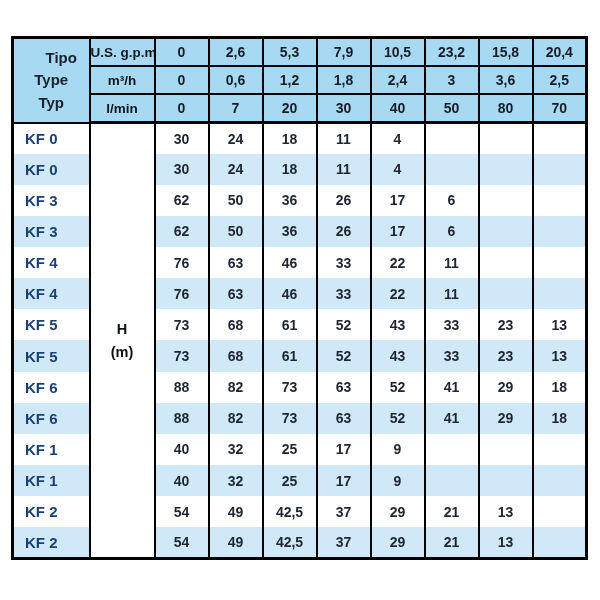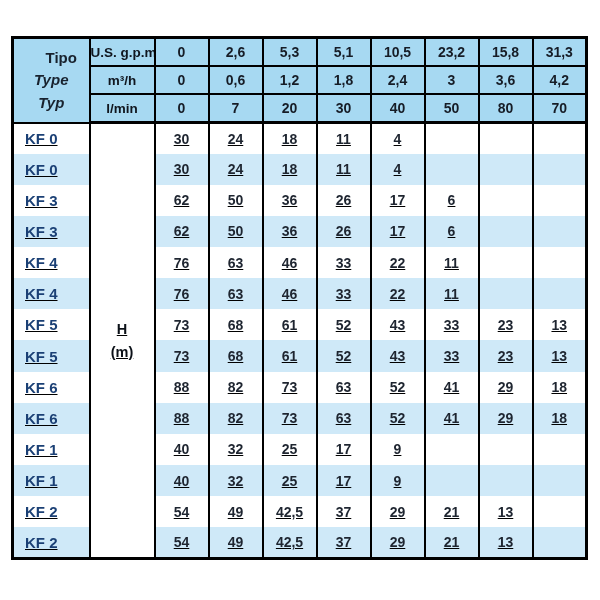--- a/index.html
+++ b/index.html
@@ -45,38 +45,38 @@
     border-bottom: 3px solid #000000;
   }
   .corner-cell {
     text-align: center;
     vertical-align: middle;
     color: #18222e;
     font-weight: bold;
     font-size: 15px;
     line-height: 1.5;
   }
-  .corner-cell .it { font-style: italic; display: block; }
+  .corner-cell .it { display: block; }
   .corner-cell .up { display: block; padding-left: 20px; }
   .unit-cell {
     text-align: center;
     vertical-align: middle;
     color: #10161f;
     font-weight: bold;
     font-size: 13.5px;
   }
   .hnum {
     text-align: center;
     vertical-align: middle;
     color: #161c26;
     font-weight: bold;
     font-size: 14px;
   }
   
-  .pump-table tbody tr { height: 31px; text-decoration: underline; }
+  .pump-table tbody tr { height: 31px; }
   .pump-table tbody tr:nth-child(even) { background: #cfe9f8; }
   .pump-table tbody tr:nth-child(odd)  { background: #ffffff; }
   .kf-cell {
     text-align: left;
     vertical-align: middle;
     padding-left: 11px !important;
     color: #1b4075;
     font-weight: bold;
     font-size: 15px;
   }
@@ -119,36 +119,36 @@
       <tr class="hrow">
         <td class="corner-cell" rowspan="3">
           <span class="up">Tipo</span>
           <span class="it">Type</span>
           <span class="it">Typ</span>
         </td>
         <td class="unit-cell">U.S. g.p.m.</td>
         <td class="hnum">0</td>
         <td class="hnum">2,6</td>
         <td class="hnum">5,3</td>
-        <td class="hnum">5,1</td>
+        <td class="hnum">7,9</td>
         <td class="hnum">10,5</td>
         <td class="hnum">23,2</td>
         <td class="hnum">15,8</td>
-        <td class="hnum">31,3</td>
+        <td class="hnum">20,4</td>
       </tr>
       <tr class="hrow">
         <td class="unit-cell">m³/h</td>
         <td class="hnum">0</td>
         <td class="hnum">0,6</td>
         <td class="hnum">1,2</td>
         <td class="hnum">1,8</td>
         <td class="hnum">2,4</td>
         <td class="hnum">3</td>
         <td class="hnum">3,6</td>
-        <td class="hnum">4,2</td>
+        <td class="hnum">2,5</td>
       </tr>
       <tr class="hrow-last">
         <td class="unit-cell">l/min</td>
         <td class="hnum">0</td>
         <td class="hnum">7</td>
         <td class="hnum">20</td>
         <td class="hnum">30</td>
         <td class="hnum">40</td>
         <td class="hnum">50</td>
         <td class="hnum">80</td>

